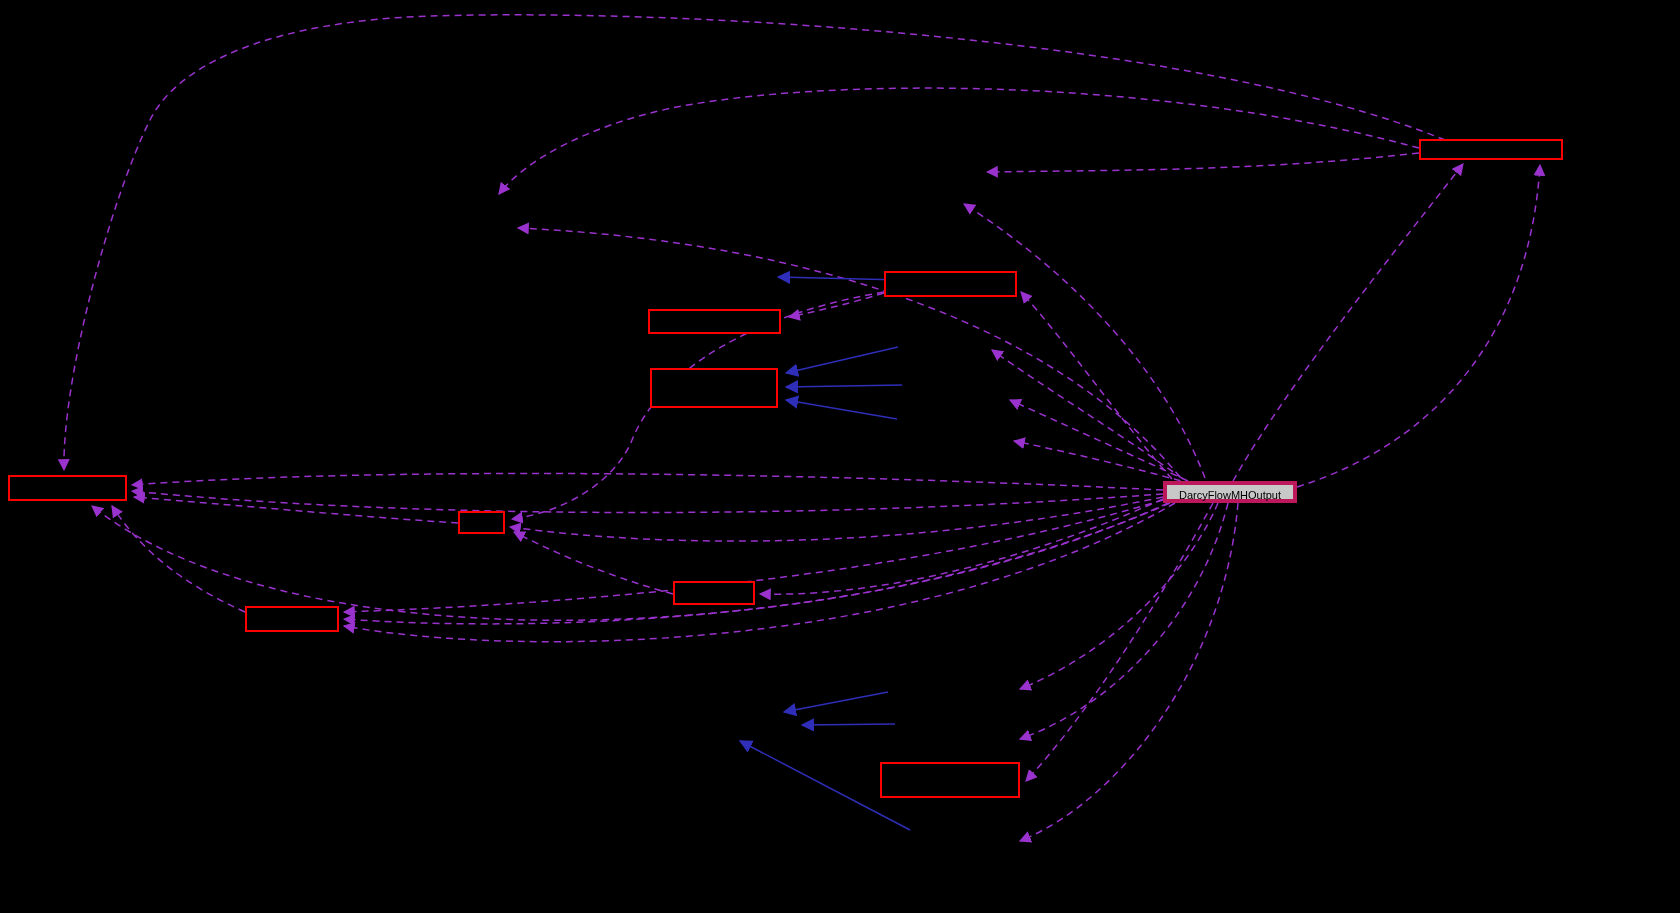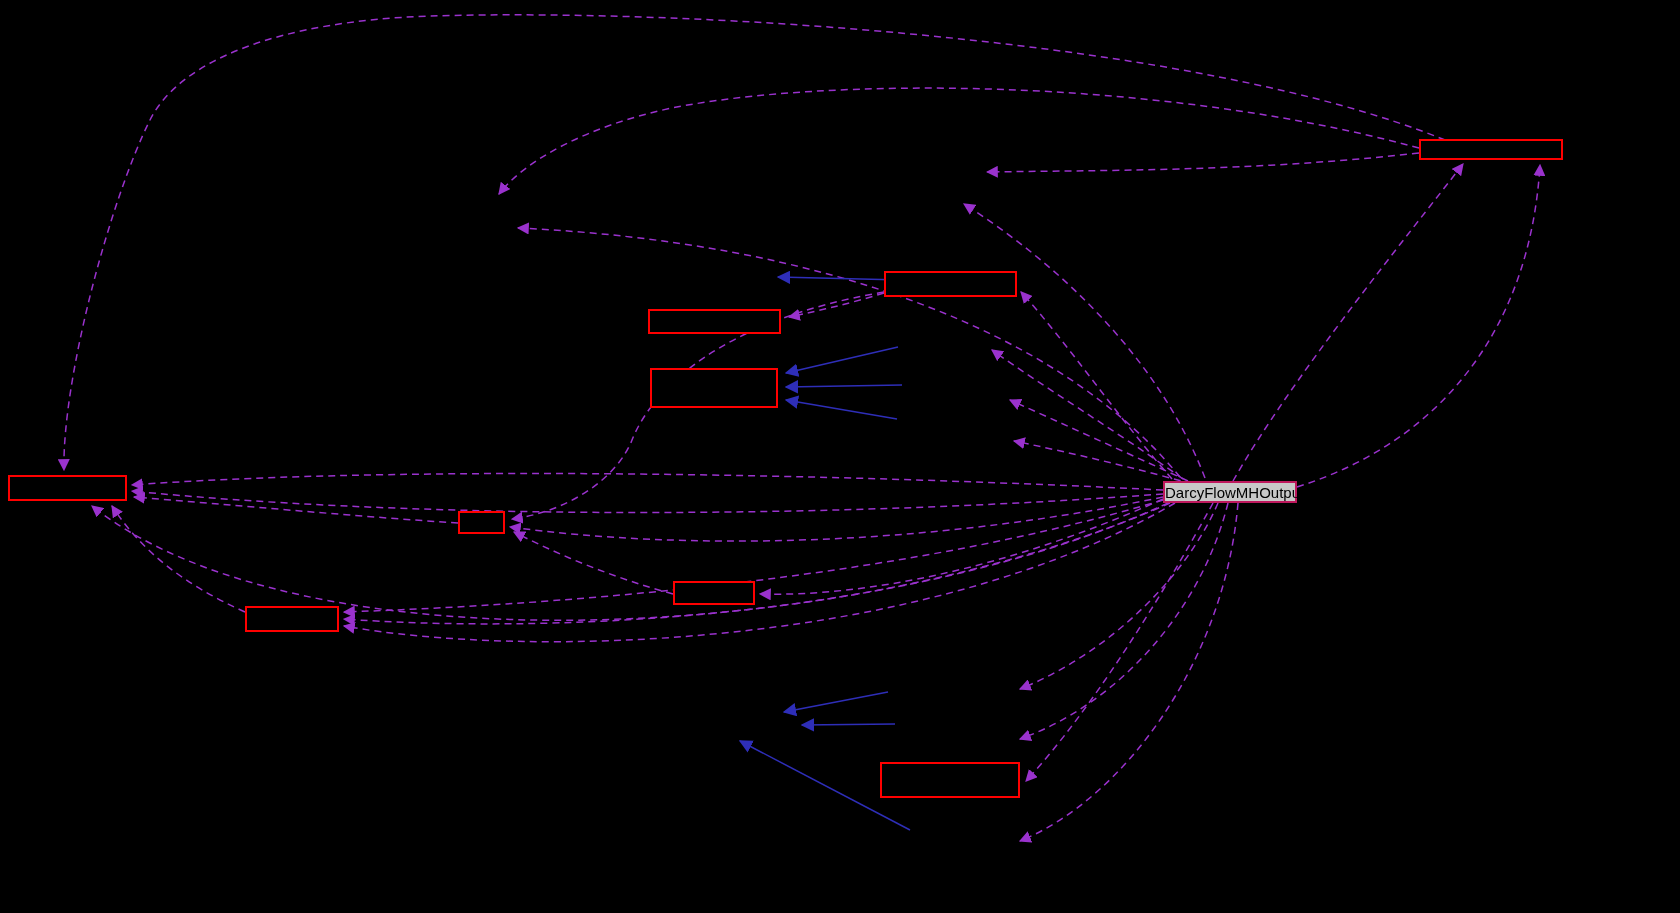--- a/index.html
+++ b/index.html
@@ -27,24 +27,24 @@
     position: absolute;
     background: #000000;
     border: 2px solid #ff0000;
     box-sizing: border-box;
     z-index: 2;
     cursor: pointer;
   }
   .main-node {
     position: absolute;
     background: #c8c8c8;
-    border: 2px solid #be185d;
+    border: 4px solid #be185d;
     box-sizing: border-box;
     color: #000000;
-    font-size: 15px;
+    font-size: 11px;
     text-align: center;
     z-index: 3;
     cursor: pointer;
     white-space: nowrap;
   }
   path.dashed {
     stroke: #9a32cd;
     stroke-width: 1.5;
     stroke-dasharray: 7 5;
     fill: none;

